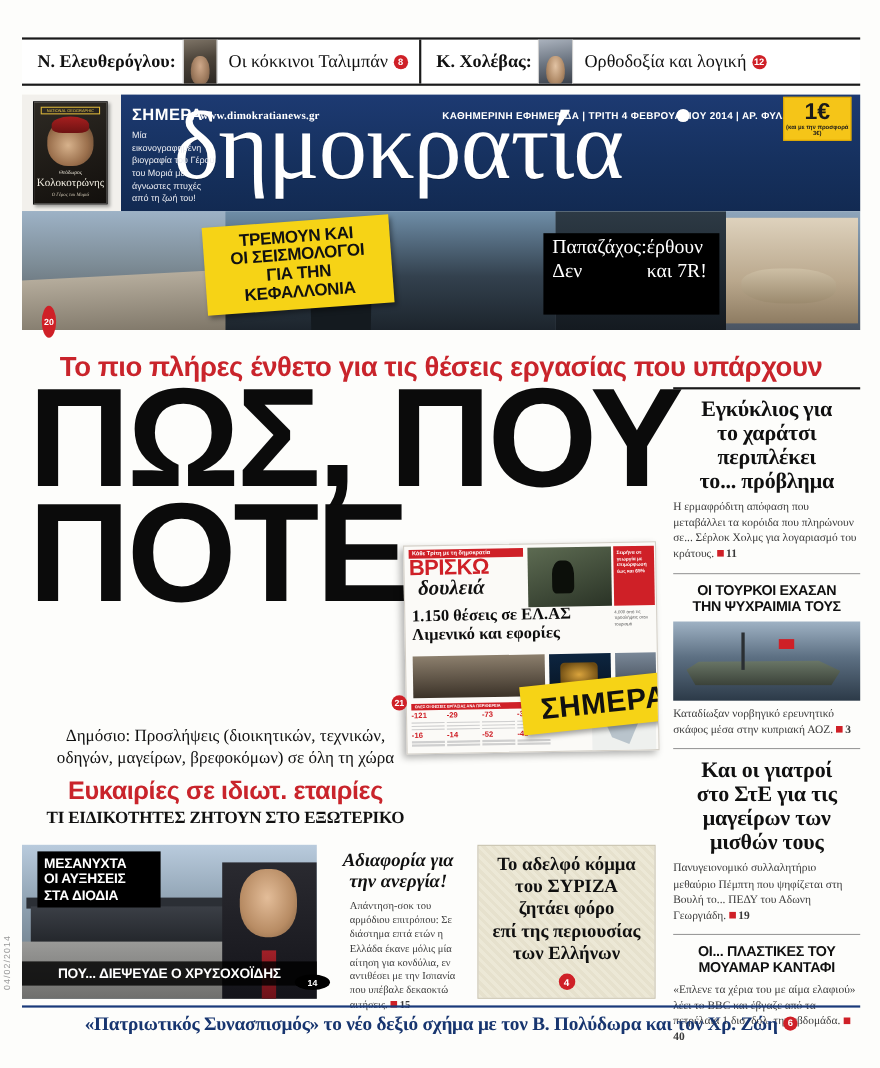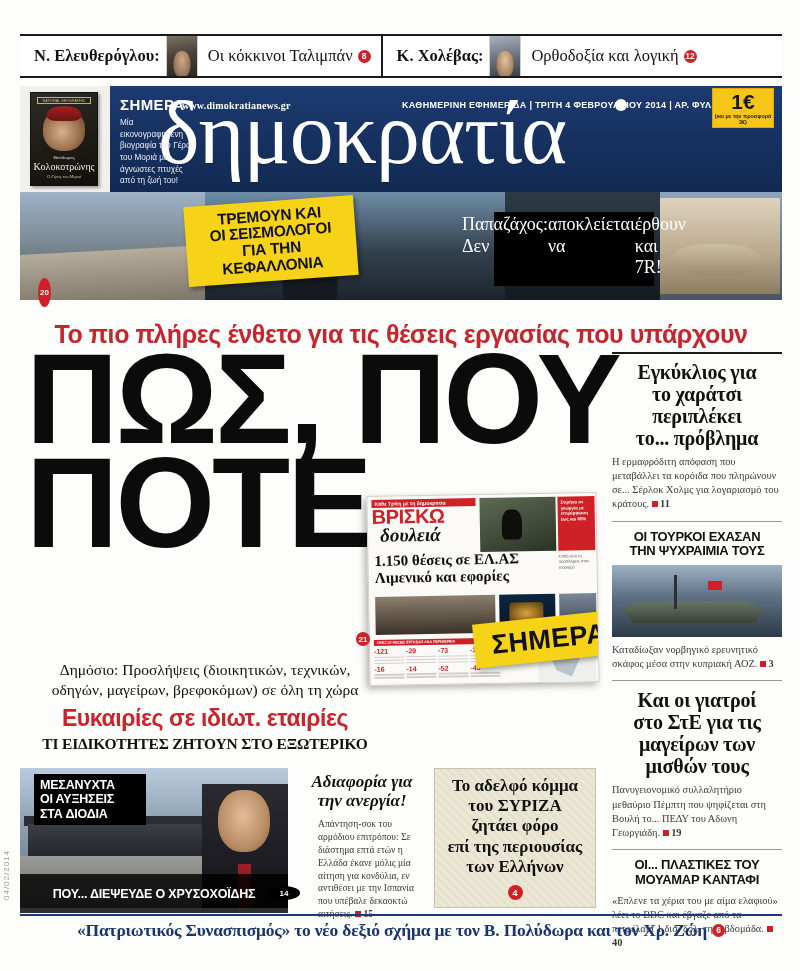--- a/index.html
+++ b/index.html
@@ -310,21 +310,21 @@
   .bl-person::after{
     content:""; position:absolute; left:36px; bottom:0; width:13px; height:44px;
     background: linear-gradient(180deg,#a02028 0%,#6d1219 100%);
   }
   .bl-tag {
     position:absolute; left:34px; top:774px; width:112px; padding:4px 6px;
     background:#000; color:#fff; font-family:"Liberation Sans",sans-serif;
     font-weight:bold; font-size:12.5px; line-height:1.14; letter-spacing:-.2px;
   }
   .bl-caption {
-    position:absolute; left:20px; top:874px; width:268px; height:39px;
+    position:absolute; left:20px; top:874px; width:268px; height:22px;
     background:rgba(0,0,0,.82); color:#fff; display:flex; align-items:center;
     justify-content:center; font-family:"Liberation Sans",sans-serif;
     font-weight:bold; font-size:12.5px; letter-spacing:-.2px;
   }
   .badge14 {
     position:absolute; left:268px; top:886px; width:32px; height:14px; border-radius:50%;
     background:#000000; color:#fff; font-size:8px; font-weight:bold;
     font-family:"Liberation Sans",sans-serif; display:flex; align-items:center; justify-content:center; z-index:6;
   }
   .bm {
@@ -428,21 +428,20 @@
     <div class="qb-right"></div>
   </div>
   <div class="yellowsticker">
     <div>ΤΡΕΜΟΥΝ ΚΑΙ</div>
     <div>ΟΙ ΣΕΙΣΜΟΛΟΓΟΙ</div>
     <div>ΓΙΑ ΤΗΝ</div>
     <div>ΚΕΦΑΛΛΟΝΙΑ</div>
   </div>
   <div class="papazachos">
     <div>Παπαζάχος: Δεν</div>
-    <div>αποκλείεται να</div>
     <div>έρθουν και 7R!</div>
   </div>
   <div class="badge20">20</div>
 
   <div class="redkicker">Το πιο πλήρες ένθετο για τις θέσεις εργασίας που υπάρχουν</div>
 
   <div class="mainhead">
     <div class="l1">ΠΩΣ, ΠΟΥ</div>
     <div class="l2">ΠΟΤΕ</div>
   </div>

